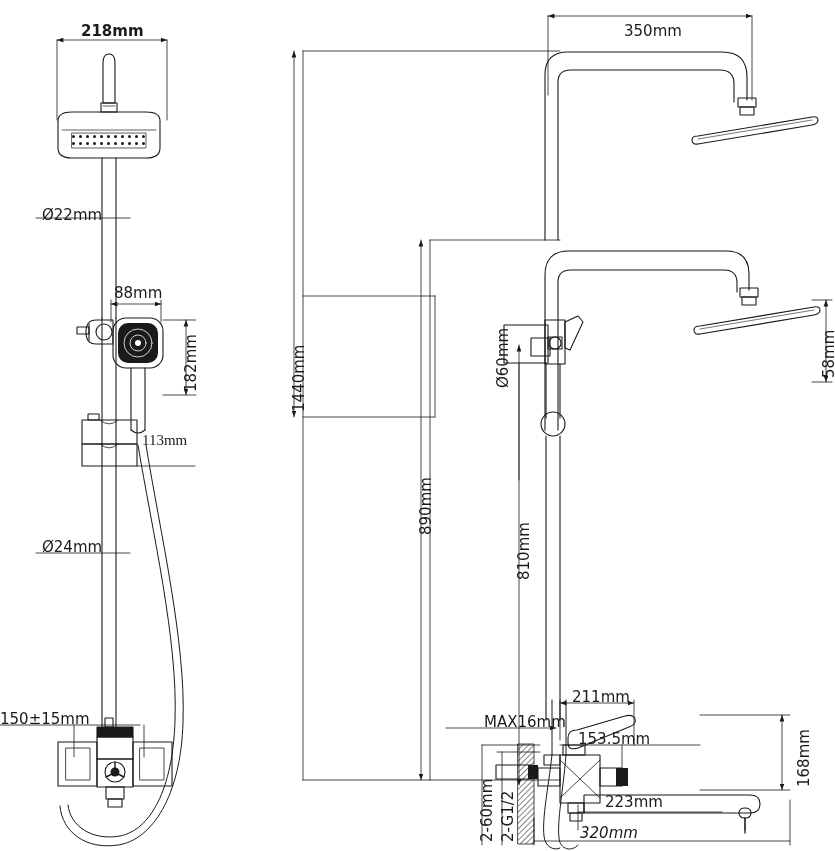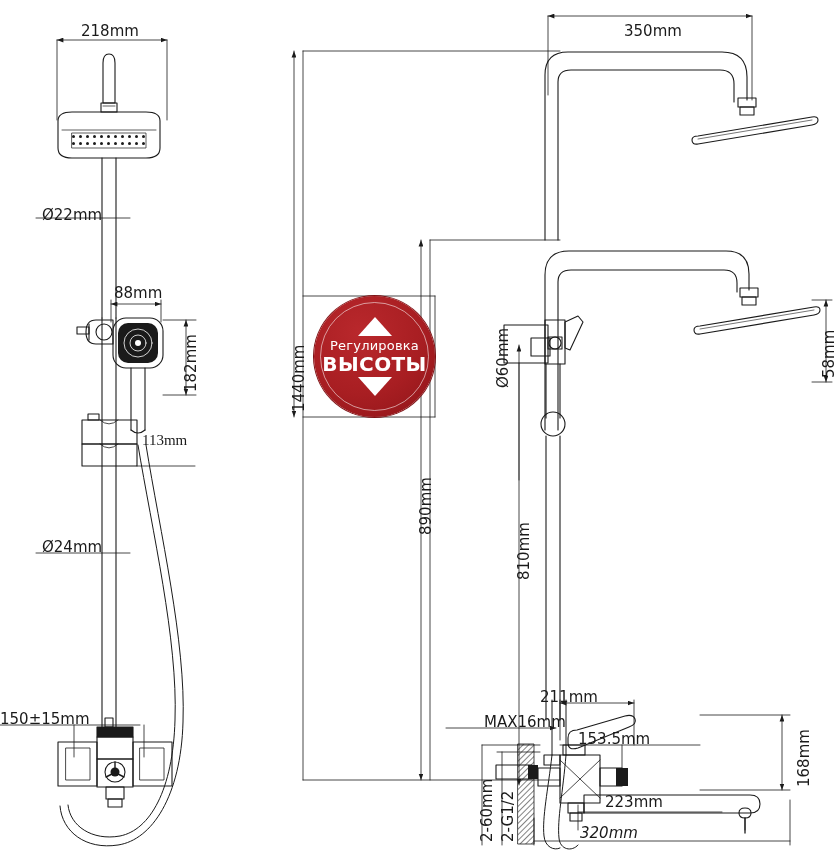--- a/index.html
+++ b/index.html
@@ -369,21 +369,21 @@
 
       <g stroke-width="0.8">
         <line x1="534" y1="818" x2="534" y2="845"></line>
         <line x1="790" y1="800" x2="790" y2="845"></line>
         <line x1="534" y1="841" x2="790" y2="841"></line>
       </g>
 
     </g>
   </svg>
 
-  <div class="dim" style="left:81px; top:22px;">218mm</div>
+  <div class="dim" style="left:81px; top:22px;font-weight:bold;">218mm</div>
 
   <div class="dim" style="left:42px; top:206px;">Ø22mm</div>
 
   <div class="dim" style="left:114px; top:284px;">88mm</div>
 
   <div class="dim rot" style="left:182px; top:392px;">182mm</div>
 
   <div class="dim" style="left:142px; top:432px;font-family:Liberation Serif, serif;">113mm</div>
 
   <div class="dim" style="left:42px; top:538px;">Ø24mm</div>
@@ -401,30 +401,24 @@
   <div class="dim rot" style="left:515px; top:580px;">810mm</div>
 
   <div class="dim rot" style="left:494px; top:388px;">Ø60mm</div>
 
   <div class="dim" style="left:448px; top:713px;margin-left:36px;">MAX16mm</div>
 
   <div class="dim rot" style="left:478px; top:842px;">2-60mm</div>
 
   <div class="dim rot" style="left:499px; top:842px;">2-G1/2</div>
 
-  <div class="dim" style="left:540px; top:688px;">211mm</div>
+  <div class="dim" style="left:572px; top:688px;">211mm</div>
 
   <div class="dim" style="left:578px; top:730px;">153.5mm</div>
 
   <div class="dim rot" style="left:795px; top:787px;">168mm</div>
 
   <div class="dim" style="left:605px; top:793px;">223mm</div>
 
   <div class="dim" style="left:580px; top:824px;font-style:italic;">320mm</div>
 
-  <div class="badge">
-    <div class="badge-tri up"></div>
-    <div class="badge-line1">Регулировка</div>
-    <div class="badge-line2">ВЫСОТЫ</div>
-    <div class="badge-tri down"></div>
-  </div>
 
 </div>
 
 </body></html>

